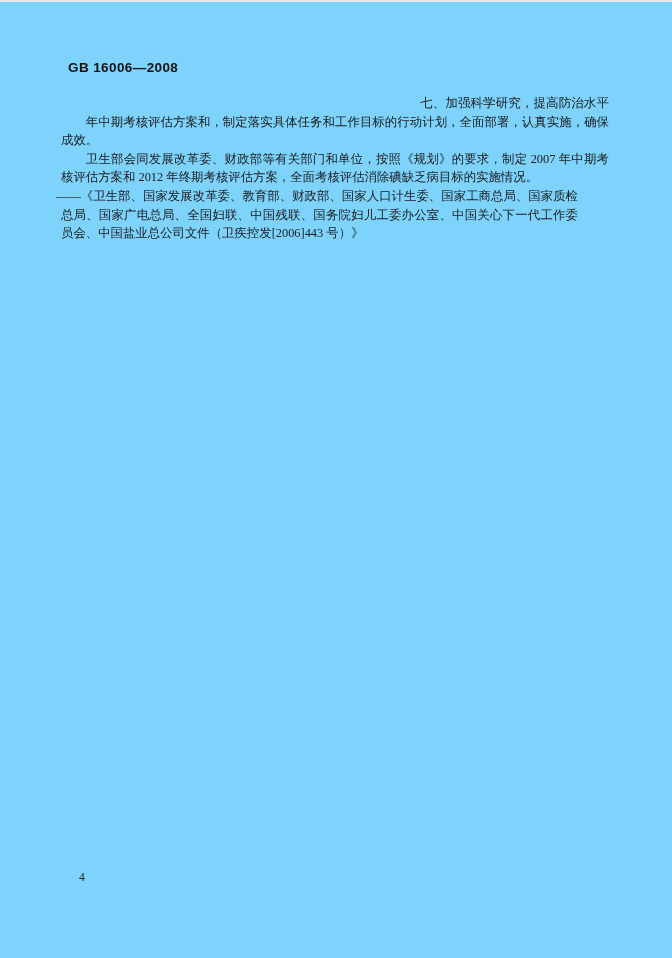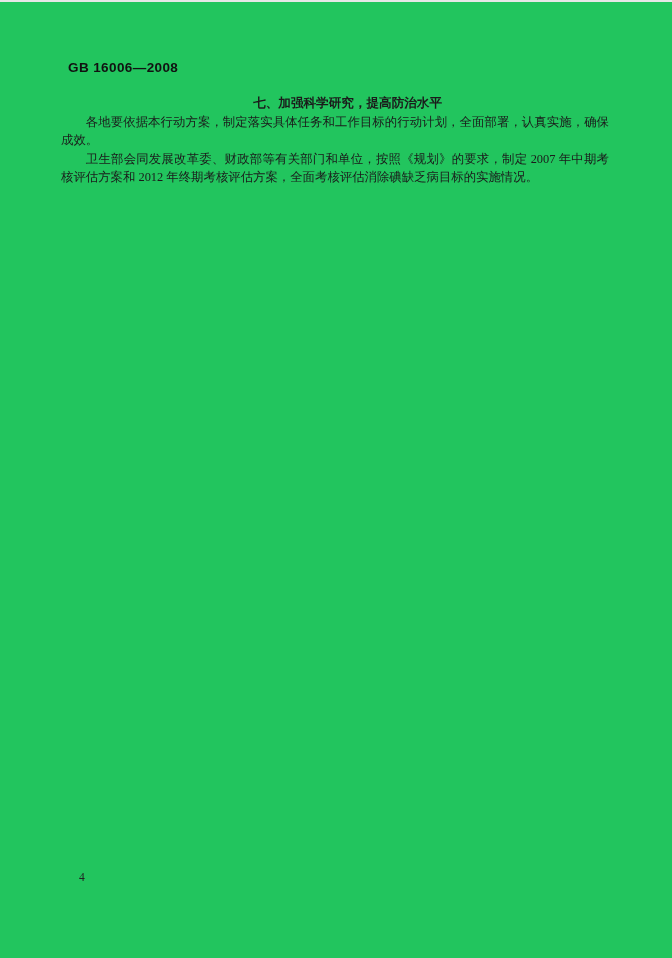--- a/index.html
+++ b/index.html
@@ -4,21 +4,21 @@
 <style>
   html, body {
     margin: 0;
     padding: 0;
     background: #ffffff;
   }
   .page {
     position: relative;
     width: 672px;
     height: 958px;
-    background: #22c55e;
+    background: #7dd3fc;
     color: #1b1b1b;
     font-family: "Liberation Serif", serif;
     overflow: hidden;
   }
   .scan-top-edge {
     position: absolute;
     top: 0; left: 0; right: 0;
     height: 2px;
     background: #e7e7e7;
   }
@@ -36,25 +36,25 @@
     position: absolute;
     left: 61px;
     top: 94px;
     width: 548px;
     font-size: 12.4px;
     line-height: 18.6px;
     text-align: justify;
   }
   .section-heading {
     font-family: "Liberation Sans", sans-serif;
-    font-weight: bold;
+    font-weight: normal;
     font-size: 12.6px;
     text-indent: 2em;
     margin: 0;
-    text-align: center;
+    text-align: right;
   }
   .content p {
     margin: 0;
     text-indent: 2em;
   }
   .citation {
     margin: 0;
     margin-left: 31px;
     text-indent: -5px !important;
     width: 517px;
@@ -73,21 +73,22 @@
 <div class="page">
 
   <div class="scan-top-edge"></div>
 
   <div class="std-code">GB 16006—2008</div>
 
   <div class="content">
     <p class="section-heading">七、加强科学研究，提高防治水平</p>
 
 
-    <p>各地要依据本行动方案，制定落实具体任务和工作目标的行动计划，全面部署，认真实施，确保成效。</p>
+    <p>年中期考核评估方案和，制定落实具体任务和工作目标的行动计划，全面部署，认真实施，确保成效。</p>
 
     <p>卫生部会同发展改革委、财政部等有关部门和单位，按照《规划》的要求，制定 2007 年中期考核评估方案和 2012 年终期考核评估方案，全面考核评估消除碘缺乏病目标的实施情况。</p>
 
+    <p class="citation">——《卫生部、国家发展改革委、教育部、财政部、国家人口计生委、国家工商总局、国家质检总局、国家广电总局、全国妇联、中国残联、国务院妇儿工委办公室、中国关心下一代工作委员会、中国盐业总公司文件（卫疾控发[2006]443 号）》</p>
   </div>
 
   <div class="page-number">4</div>
 
 </div>
 
 </body></html>

